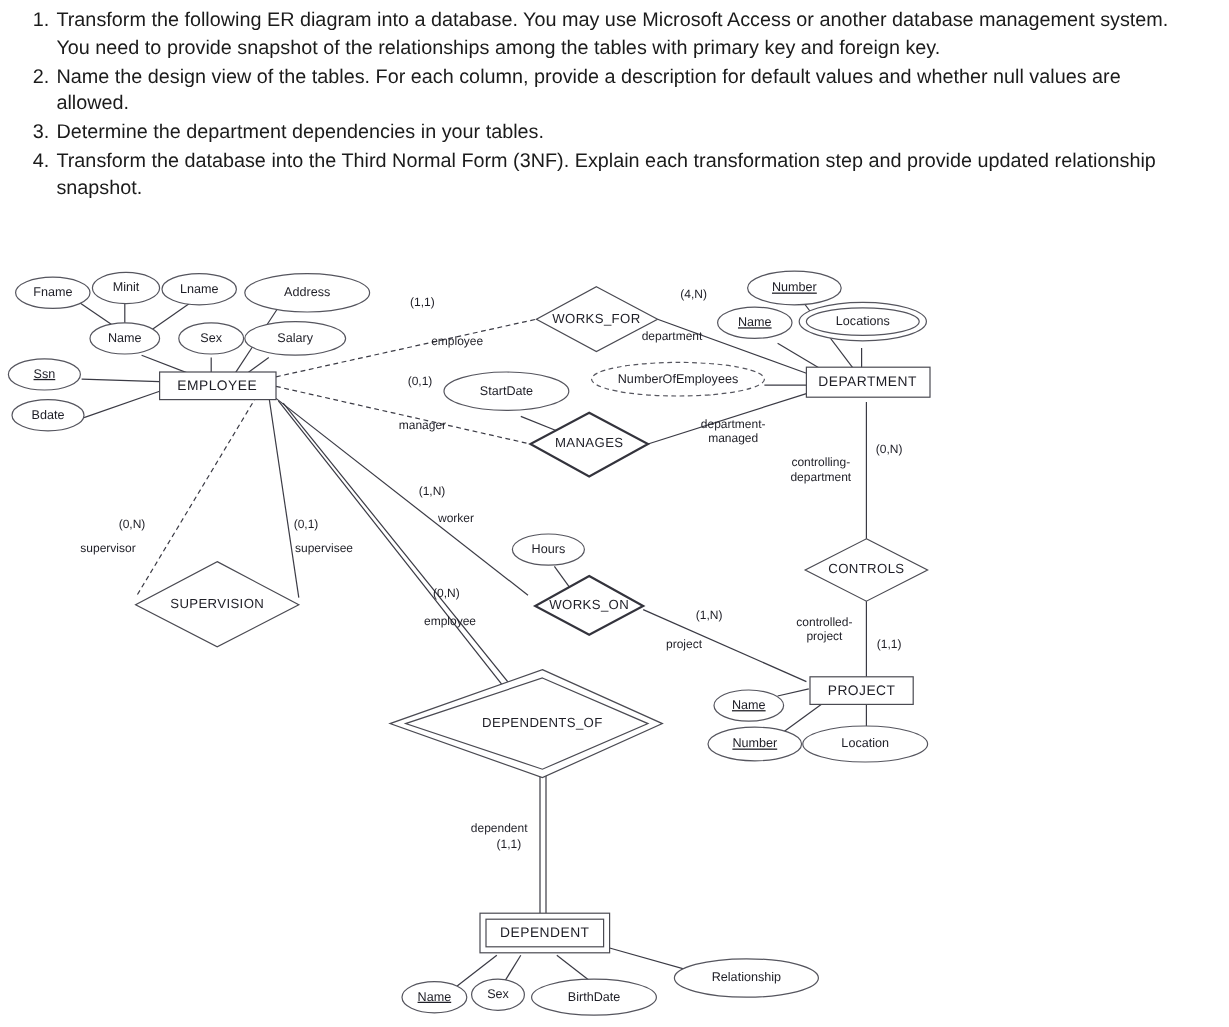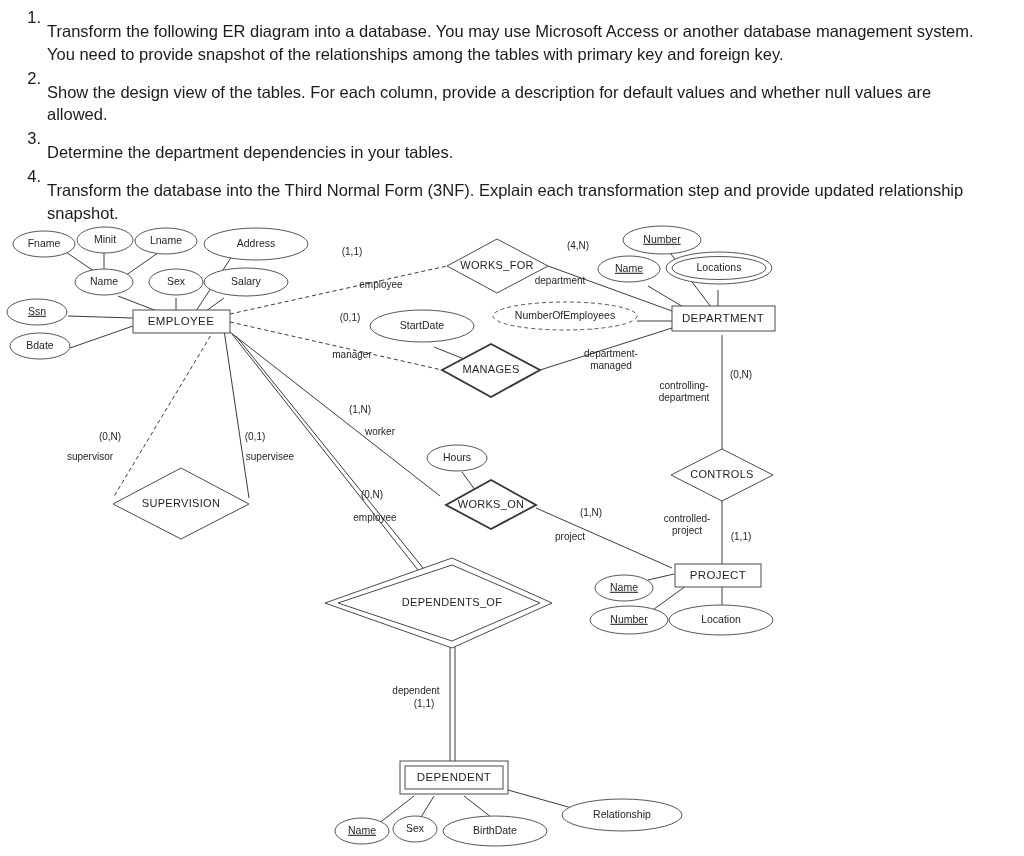--- a/index.html
+++ b/index.html
@@ -32,21 +32,20 @@
   }
   #question-list li .q-num {
     flex: 0 0 auto;
     width: 21px;
     text-align: right;
     padding-right: 6px;
     white-space: nowrap;
   }
   #question-list li .q-text {
     flex: 1 1 auto;
-    margin-top: 14px;
   }
   #er-diagram-wrap {
     position: absolute;
     left: 0;
     top: 208px;
     width: 831px;
     height: 648px;
   }
   svg#er-svg {
     display: block;
@@ -156,21 +155,21 @@
 </head>
 <body>
 
 <ol id="question-list">
     <li>
       <span class="q-num">1.</span>
       <span class="q-text">Transform the following ER diagram into a database. You may use Microsoft Access or another database management system. You need to provide snapshot of the relationships among the tables with primary key and foreign key.</span>
     </li>
     <li>
       <span class="q-num">2.</span>
-      <span class="q-text">Show the design view of the tables. For each column, provide a description for default values and whether null values are allowed.</span>
+      <span class="q-text">Name the design view of the tables. For each column, provide a description for default values and whether null values are allowed.</span>
     </li>
     <li>
       <span class="q-num">3.</span>
       <span class="q-text">Determine the department dependencies in your tables.</span>
     </li>
     <li>
       <span class="q-num">4.</span>
       <span class="q-text">Transform the database into the Third Normal Form (3NF). Explain each transformation step and provide updated relationship snapshot.</span>
     </li>
   </ol>

